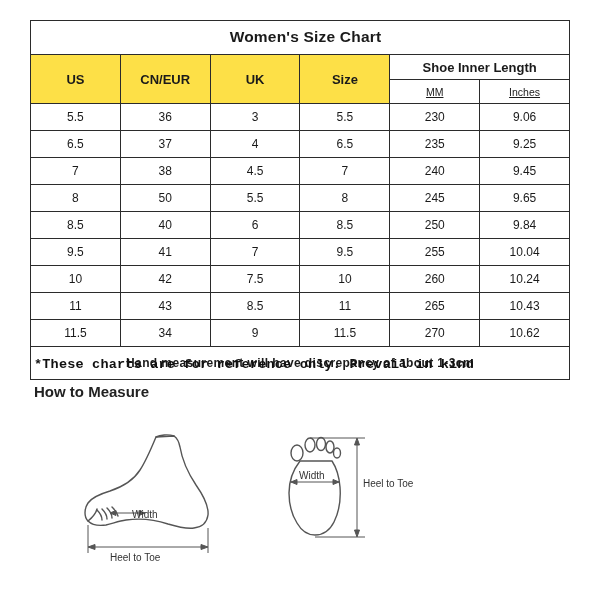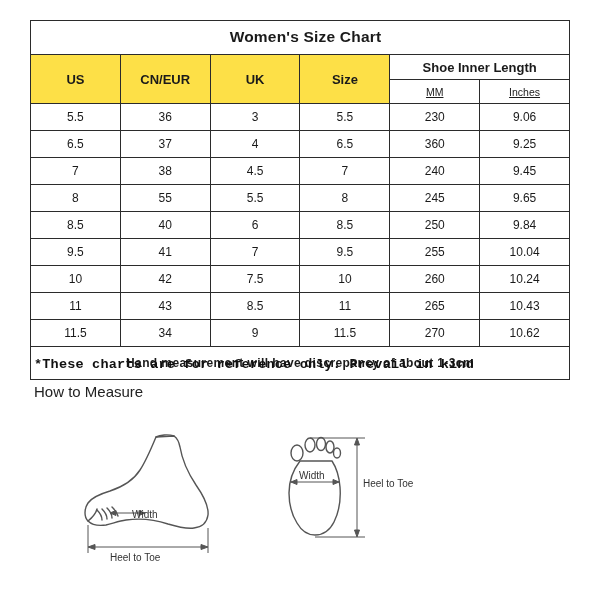--- a/index.html
+++ b/index.html
@@ -89,21 +89,21 @@
     color: #111;
   }
 
   
   .htm-title {
     position: absolute;
     left: 34px;
     top: 383px;
     font-size: 15px;
     color: #222;
-    font-weight: normal;
+    font-weight: bold;
   }
   .htm-sub {
     position: absolute;
     left: 34px;
     top: 408px;
     font-size: 11.5px;
     color: #333;
   }
 
   .diagram {
@@ -153,34 +153,34 @@
           <td class="data">3</td>
           <td class="data">5.5</td>
           <td class="data">230</td>
           <td class="data">9.06</td>
         </tr>
         <tr>
           <td class="data">6.5</td>
           <td class="data">37</td>
           <td class="data">4</td>
           <td class="data">6.5</td>
-          <td class="data">360</td>
+          <td class="data">235</td>
           <td class="data">9.25</td>
         </tr>
         <tr>
           <td class="data">7</td>
           <td class="data">38</td>
           <td class="data">4.5</td>
           <td class="data">7</td>
           <td class="data">240</td>
           <td class="data">9.45</td>
         </tr>
         <tr>
           <td class="data">8</td>
-          <td class="data">55</td>
+          <td class="data">50</td>
           <td class="data">5.5</td>
           <td class="data">8</td>
           <td class="data">245</td>
           <td class="data">9.65</td>
         </tr>
         <tr>
           <td class="data">8.5</td>
           <td class="data">40</td>
           <td class="data">6</td>
           <td class="data">8.5</td>

